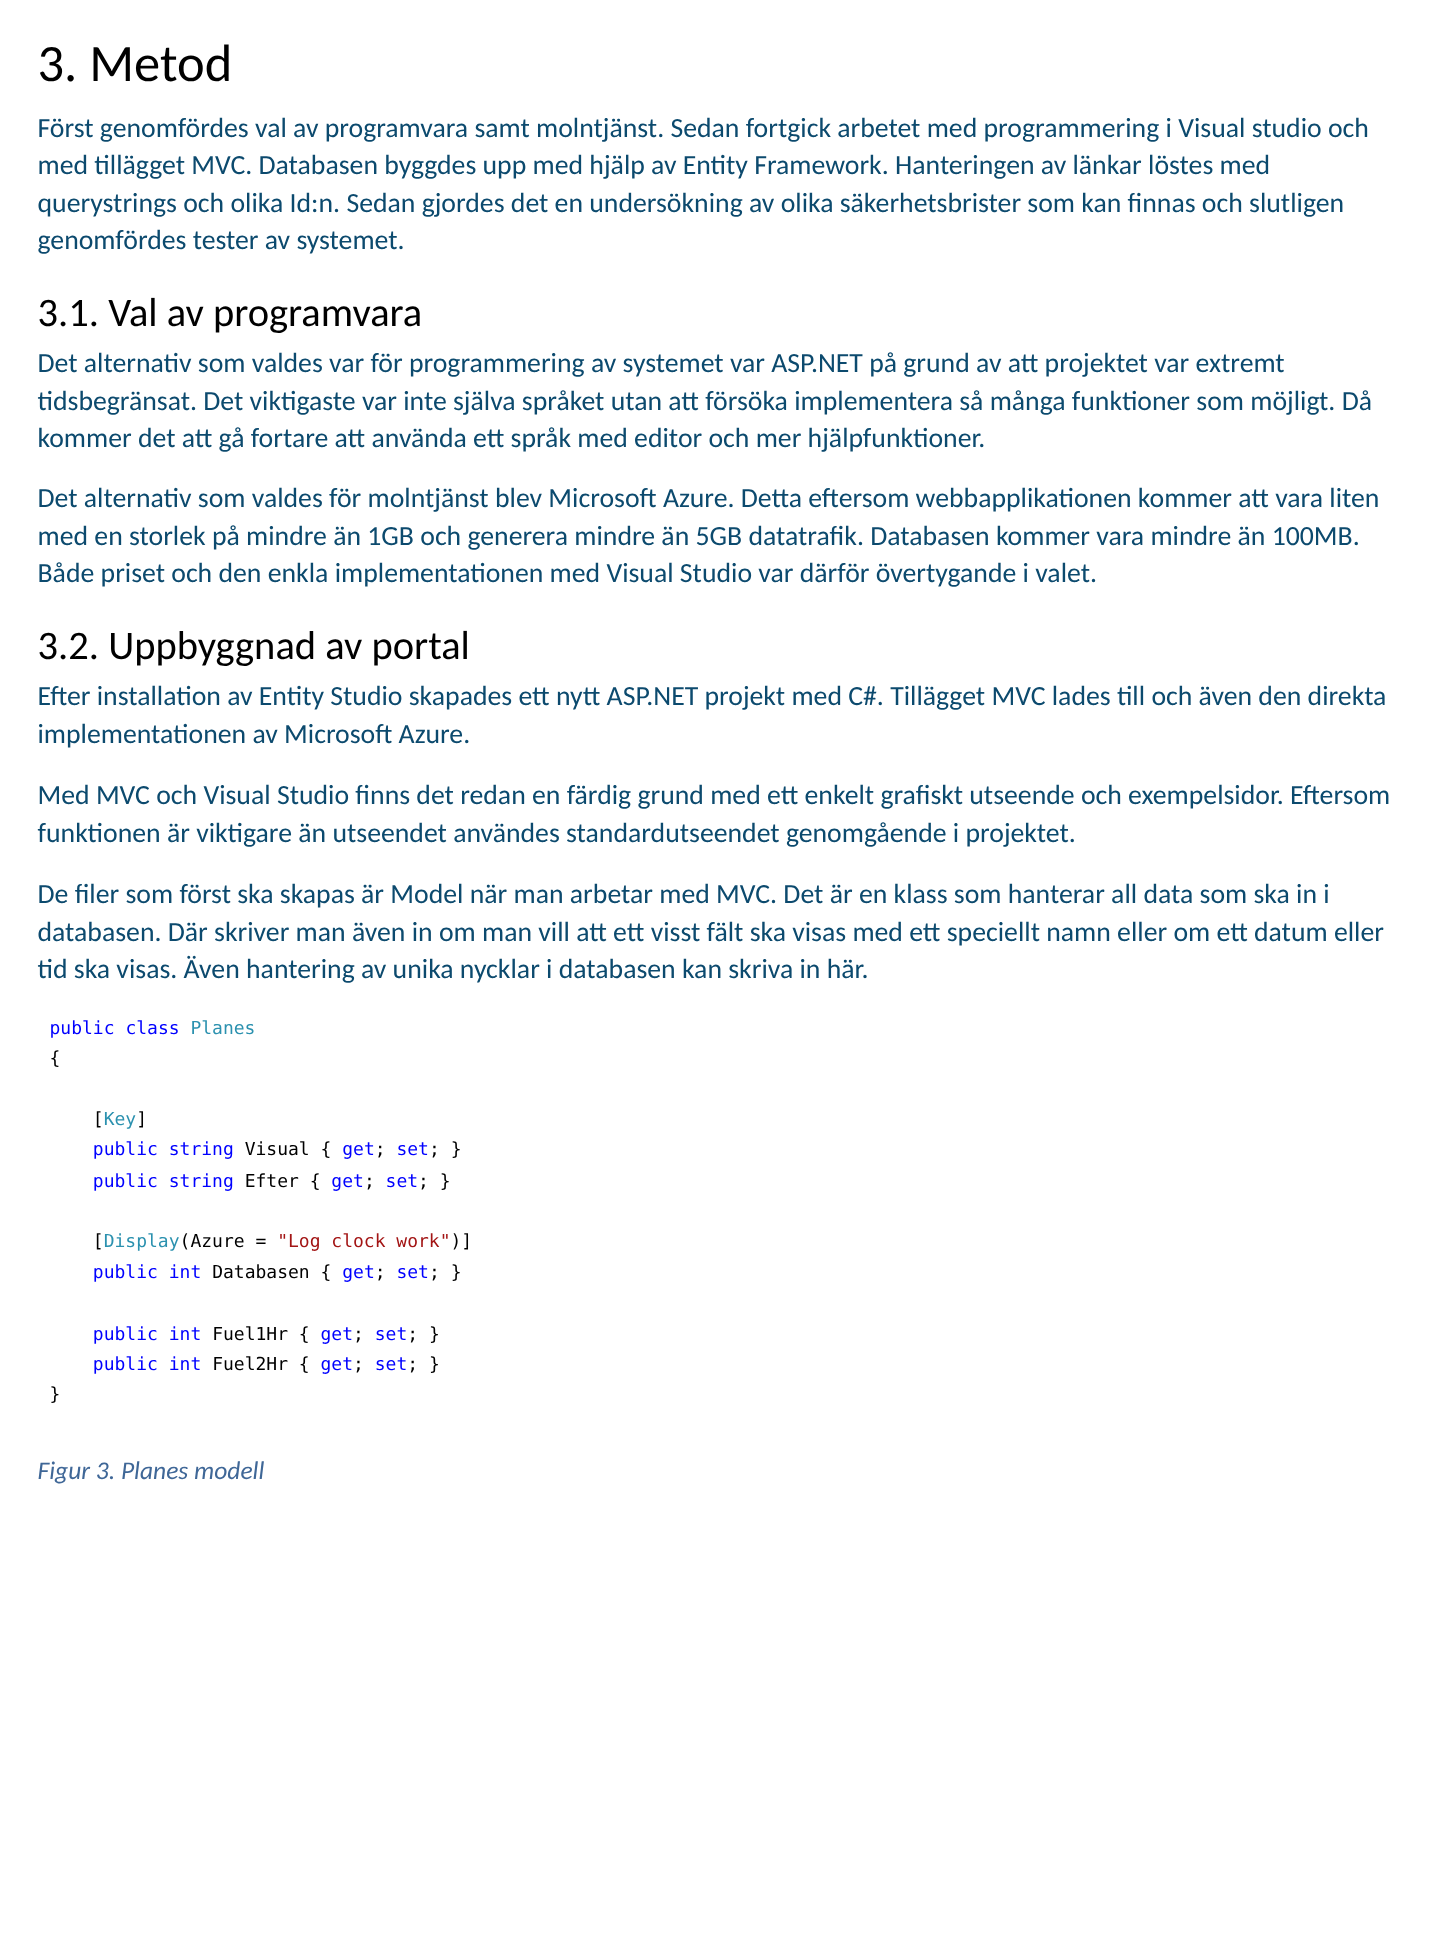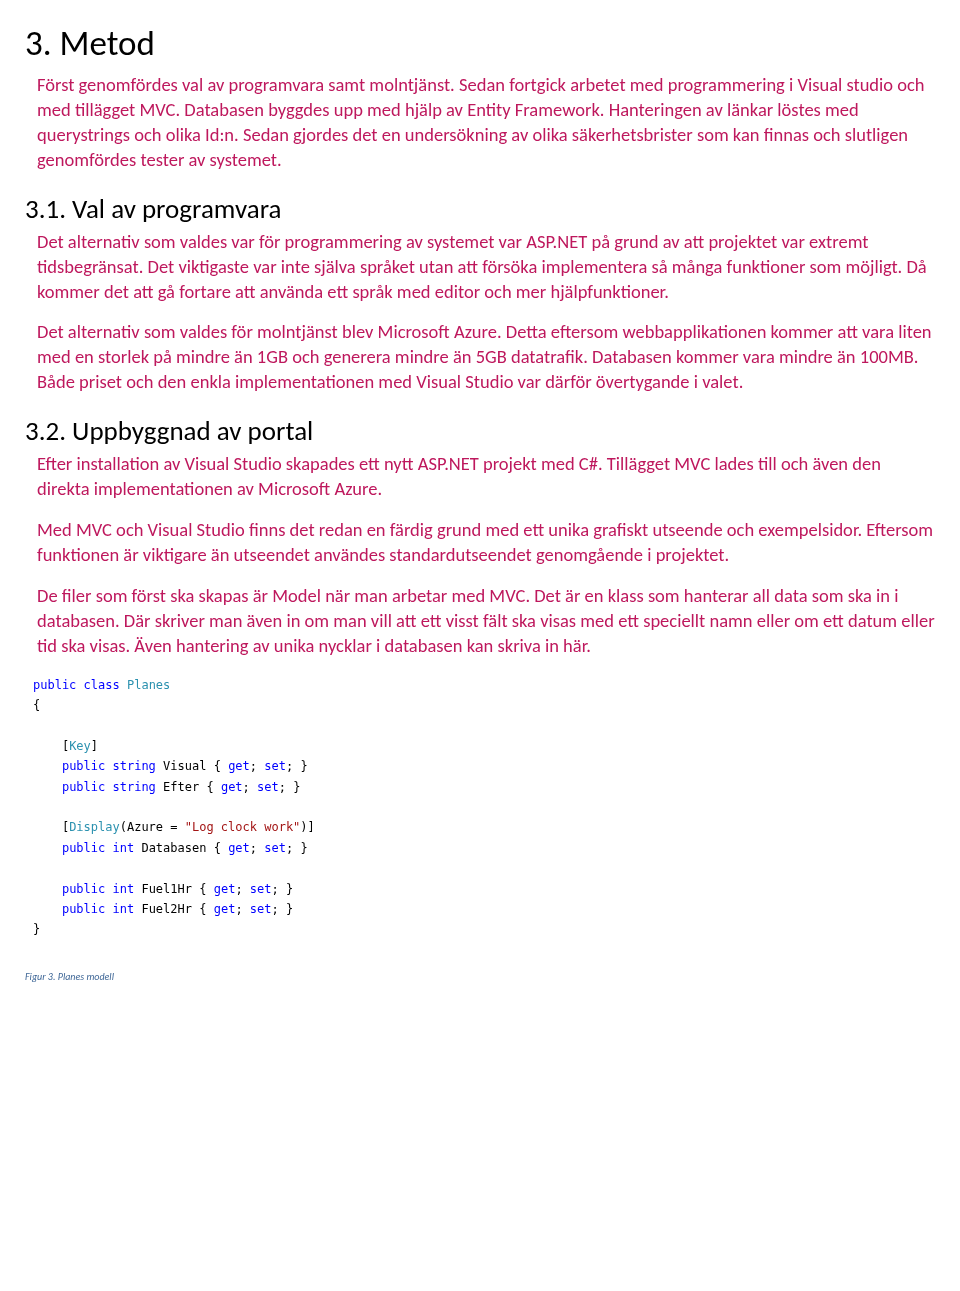--- a/index.html
+++ b/index.html
@@ -19,53 +19,53 @@
     color: #000;
   }
   h2 {
     font-size: 27px;
     font-weight: 400;
     margin: 18px 0 2px 0;
     color: #000;
   }
   p {
     font-size: 18.5px;
-    margin: 0 0 16px 12px;
-    color: #be185d;
+    margin: 0 0 16px 0;
+    color: #0c4a6e;
   }
   .code-block {
     font-family: Consolas, monospace;
     font-size: 12px;
     line-height: 1.7;
     white-space: pre;
     margin: 10px 0 30px 8px;
   }
   .kw { color: #0000FF; }
   .ty { color: #2B91AF; }
   .str { color: #A31515; }
   .caption {
-    font-size: 10px;
+    font-size: 17px;
     font-style: italic;
     color: #3F6797;
     margin-top: 20px;
   }
 </style>
 </head>
 <body>
 
 <h1>3.  Metod</h1>
 <p>Först genomfördes val av programvara samt molntjänst. Sedan fortgick arbetet med programmering i Visual studio och med tillägget MVC. Databasen byggdes upp med hjälp av Entity Framework. Hanteringen av länkar löstes med querystrings och olika Id:n. Sedan gjordes det en undersökning av olika säkerhetsbrister som kan finnas och slutligen genomfördes tester av systemet.</p>
 
 <h2>3.1. Val av programvara</h2>
 <p>Det alternativ som valdes var för programmering av systemet var ASP.NET på grund av att projektet var extremt tidsbegränsat. Det viktigaste var inte själva språket utan att försöka implementera så många funktioner som möjligt. Då kommer det att gå fortare att använda ett språk med editor och mer hjälpfunktioner.</p>
 <p>Det alternativ som valdes för molntjänst blev Microsoft Azure. Detta eftersom webbapplikationen kommer att vara liten med en storlek på mindre än 1GB och generera mindre än 5GB datatrafik. Databasen kommer vara mindre än 100MB. Både priset och den enkla implementationen med Visual Studio var därför övertygande i valet.</p>
 
 <h2>3.2. Uppbyggnad av portal</h2>
-<p>Efter installation av Visual Studio skapades ett nytt ASP.NET projekt med C#. Tillägget MVC lades till och även den direkta implementationen av Microsoft Azure.</p>
-<p>Med MVC och Visual Studio finns det redan en färdig grund med ett unika grafiskt utseende och exempelsidor. Eftersom funktionen är viktigare än utseendet användes standardutseendet genomgående i projektet.</p>
+<p>Efter installation av Entity Studio skapades ett nytt ASP.NET projekt med C#. Tillägget MVC lades till och även den direkta implementationen av Microsoft Azure.</p>
+<p>Med MVC och Visual Studio finns det redan en färdig grund med ett enkelt grafiskt utseende och exempelsidor. Eftersom funktionen är viktigare än utseendet användes standardutseendet genomgående i projektet.</p>
 <p>De filer som först ska skapas är Model när man arbetar med MVC. Det är en klass som hanterar all data som ska in i databasen. Där skriver man även in om man vill att ett visst fält ska visas med ett speciellt namn eller om ett datum eller tid ska visas. Även hantering av unika nycklar i databasen kan skriva in här.</p>
 
 <div class="code-block"><span class="kw">public</span> <span class="kw">class</span> <span class="ty">Planes</span>
 {
 
     [<span class="ty">Key</span>]
     <span class="kw">public</span> <span class="kw">string</span> <span>Visual</span> { <span class="kw">get</span>; <span class="kw">set</span>; }
     <span class="kw">public</span> <span class="kw">string</span> <span>Efter</span> { <span class="kw">get</span>; <span class="kw">set</span>; }
 
     [<span class="ty">Display</span>(<span>Azure</span> = <span class="str">"Log clock work"</span>)]

